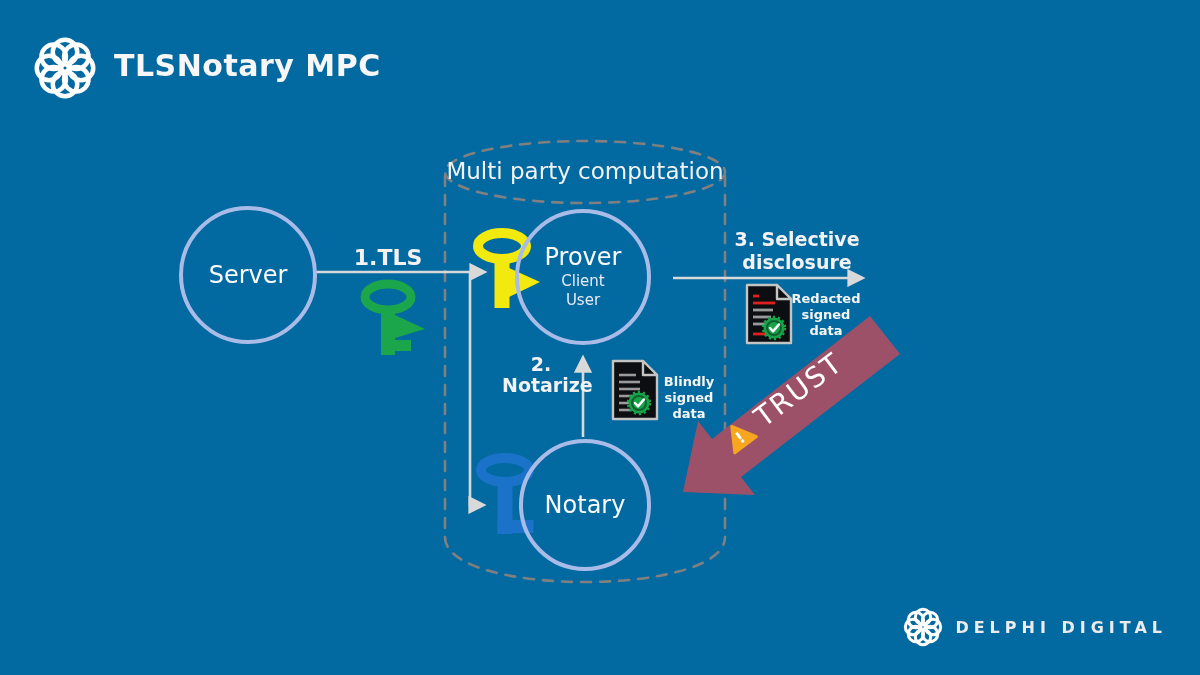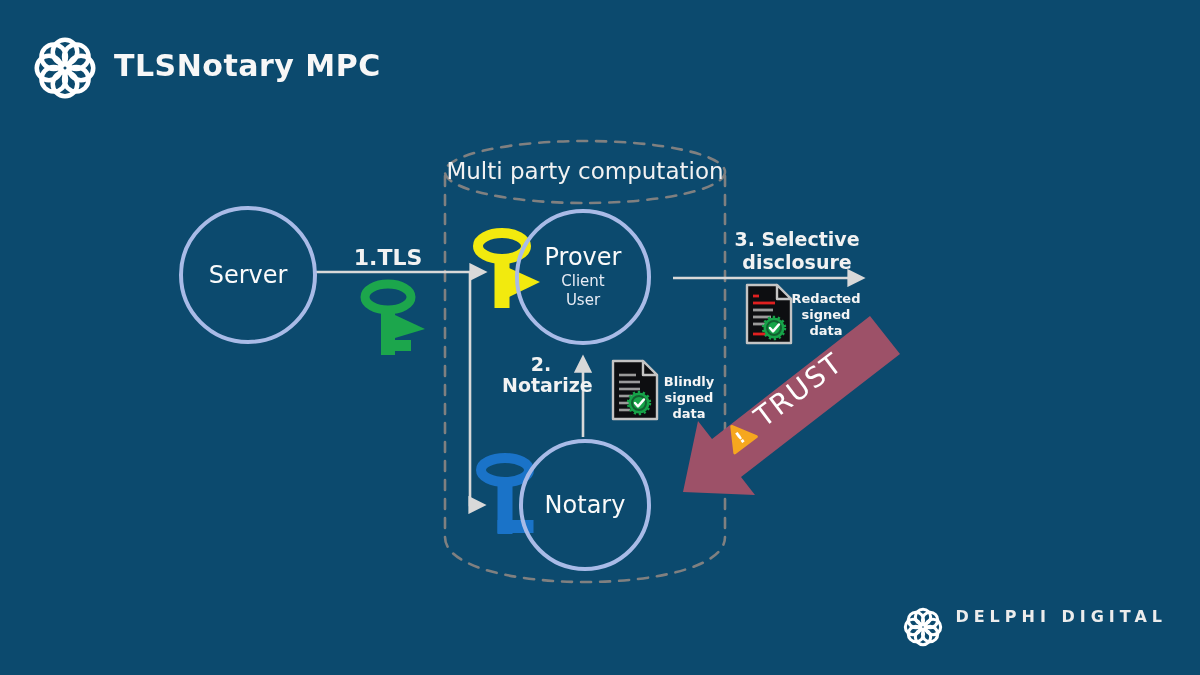--- a/index.html
+++ b/index.html
@@ -1,16 +1,16 @@
 <!DOCTYPE html>
 <html><head>
 <meta charset="utf-8">
 <style>
   html,body{margin:0;padding:0;background:#0d0e11;}
-  .stage{position:relative;width:1200px;height:675px;background:#0c4a6e;overflow:hidden;
+  .stage{position:relative;width:1200px;height:675px;background:#0369a1;overflow:hidden;
          font-family:"DejaVu Sans","Liberation Sans",sans-serif;color:#f4f4f4;}
   .abs{position:absolute;}
   svg{display:block;}
 
   
   .header-logo{left:33px;top:36px;width:64px;height:64px;}
   .app-title{left:114px;top:48px;font-size:30px;font-weight:800;letter-spacing:.5px;color:#f7f7f7;}
 
   
   .diagram-layer{left:0;top:0;z-index:1;}
@@ -31,21 +31,21 @@
   .doc-label{font-size:13px;font-weight:700;line-height:16px;color:#f5f5f5;}
   .blindly-label{left:649px;top:374px;width:80px;}
   .redacted-label{left:785px;top:291px;width:82px;}
 
   
   .trust-label{left:726px;top:428px;z-index:6;display:flex;align-items:center;gap:9px;
                transform:rotate(-37deg);transform-origin:left center;}
   .trust-text{font-size:28px;font-weight:500;letter-spacing:2px;color:#ffffff;}
 
   
-  .footer-brand{right:33px;bottom:28px;z-index:5;display:flex;align-items:flex-start;gap:12px;}
+  .footer-brand{right:33px;bottom:28px;z-index:5;display:flex;align-items:center;gap:12px;}
   .brand-text{font-size:16px;font-weight:600;letter-spacing:5px;color:#ececec;}
 </style>
 </head>
 <body>
 
 <div class="stage">
 
   <svg class="abs header-logo" viewBox="-30 -30 60 60">
     <g fill="none" stroke="#ffffff" stroke-width="4.2">
       <circle cx="15" cy="0" r="11.5"></circle>

